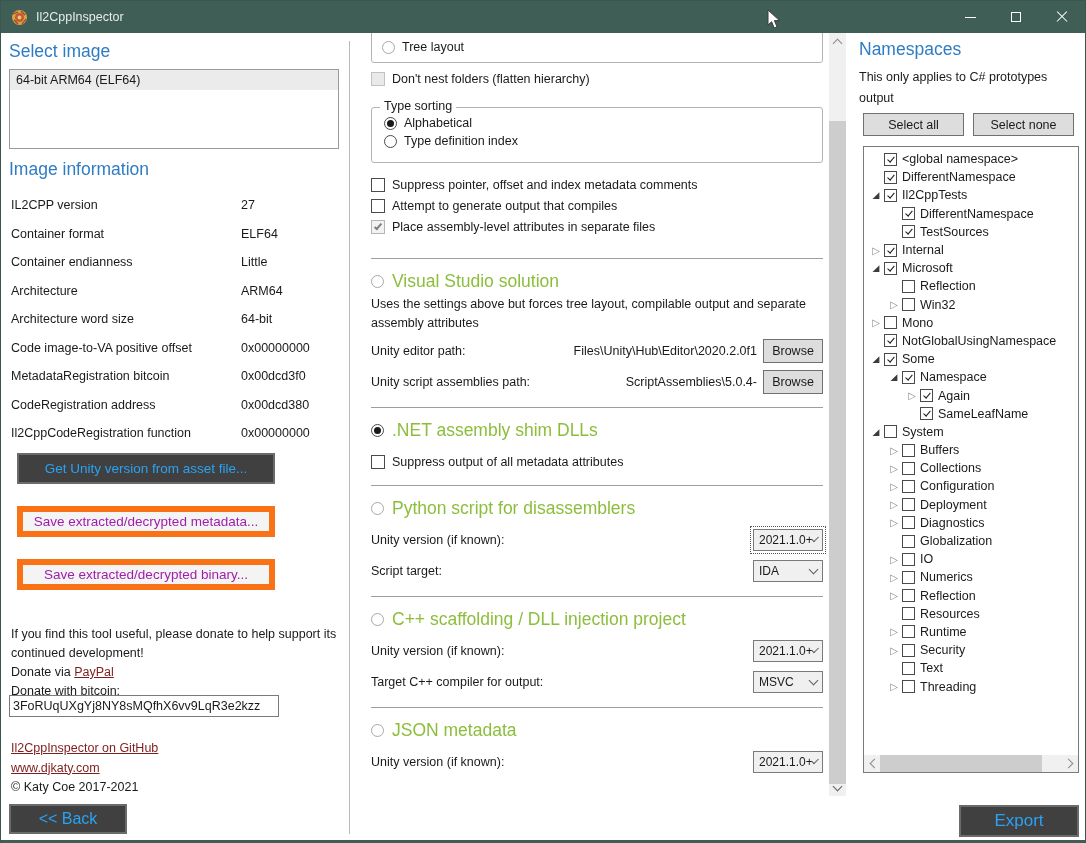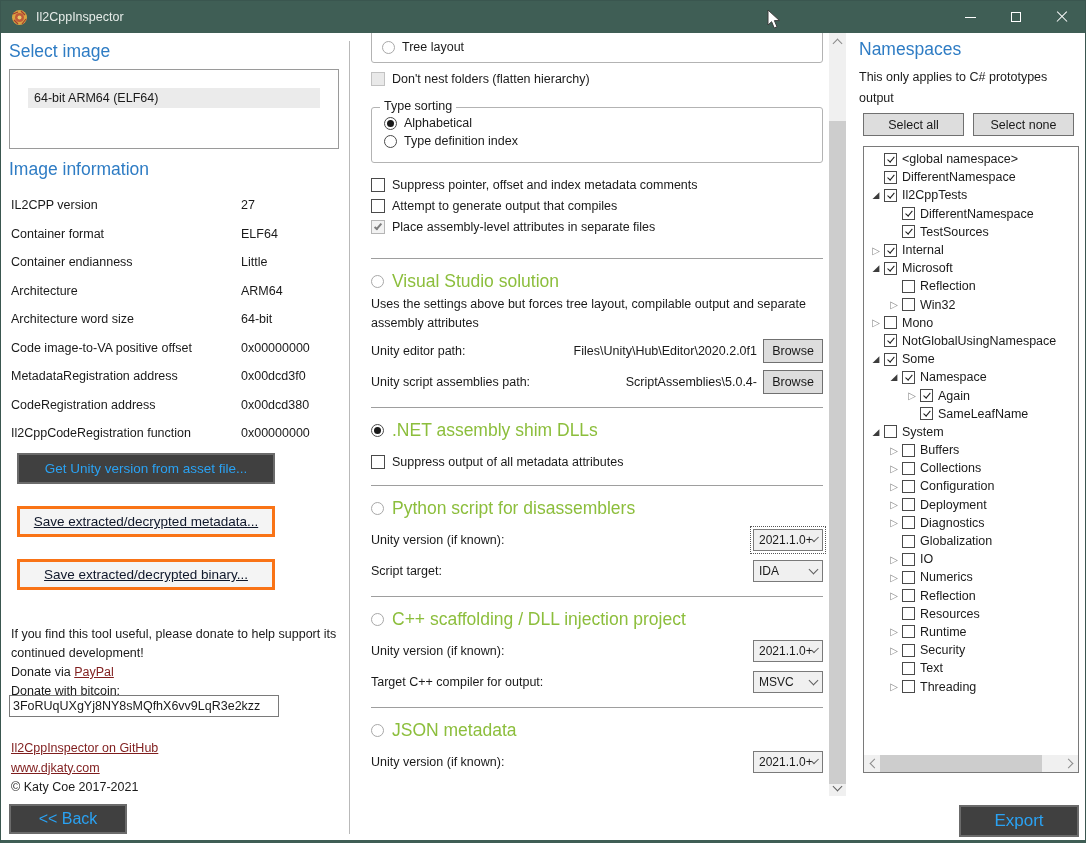--- a/index.html
+++ b/index.html
@@ -22,38 +22,38 @@
   .glyph-close::before,.glyph-close::after { content:""; position:absolute; left:-1px; top:5px; width:14px; height:1.4px; background:#fff; }
   .glyph-close::before { transform:rotate(45deg); } .glyph-close::after { transform:rotate(-45deg); }
   .cursor { position:absolute; left:766px; top:8px; z-index:50; }
 
   
   h1.blue { color:#2e7cc4; font-size:17.5px; font-weight:400; margin:0; }
   .divider-v { position:absolute; left:348px; top:40px; height:793px; width:1px; background:#b9b9b9; }
   .link { color:#7f1d1d; text-decoration:underline; cursor:pointer; }
   .blue-btn { background:#404040; border:2px solid #6b6b6b; color:#2aa2f3; display:flex; align-items:center; justify-content:center; cursor:pointer; }
   .gray-btn { background:#ddd; border:1px solid #707070; color:#1a1a1a; display:flex; align-items:center; justify-content:center; font-size:12.5px; cursor:pointer; }
-  .disabled-btn { background:#f4f4f4; border:3px solid #f97316; color:#0f172a; display:flex; align-items:center; justify-content:center;text-decoration:underline; }
+  .disabled-btn { background:#f4f4f4; border:6px solid #f97316; color:#a21caf; display:flex; align-items:center; justify-content:center; }
   .cb { width:14px; height:14px; border:1px solid #4a4a4a; background:#fff; display:inline-flex; align-items:center; justify-content:center; flex:none; }
   .cb .tick { width:4px; height:8px; border-right:2px solid #1c1c1c; border-bottom:2px solid #1c1c1c; transform:rotate(40deg); margin-top:-2px; }
   .cb.dis { border-color:#c2c2c2; background:#e9e9e9; }
   .cb.dis-checked { border-color:#b5b5b5; background:#f2f2f2; }
   .cb.dis-checked .tick { border-color:#7d7d7d; }
   .radio { width:13px; height:13px; border:1px solid #4a4a4a; border-radius:50%; background:#fff; display:inline-flex; align-items:center; justify-content:center; flex:none; }
   .radio.sel::after { content:""; width:7px; height:7px; border-radius:50%; background:#191919; }
   .radio.gray { border-color:#a8a8a8; }
   .chev-down { width:7px; height:7px; border-right:1.6px solid #5f5f5f; border-bottom:1.6px solid #5f5f5f; transform:rotate(45deg); margin-top:-3px; }
   .chev-up { width:7px; height:7px; border-right:1.6px solid #8a8a8a; border-bottom:1.6px solid #8a8a8a; transform:rotate(-135deg); margin-top:3px; }
   .chev-left { width:7px; height:7px; border-right:1.6px solid #8a8a8a; border-bottom:1.6px solid #8a8a8a; transform:rotate(135deg); margin-left:3px; }
   .chev-right { width:7px; height:7px; border-right:1.6px solid #8a8a8a; border-bottom:1.6px solid #8a8a8a; transform:rotate(-45deg); margin-right:3px; }
 
   
   .left-panel { position:absolute; left:8px; top:32px; width:338px; height:811px; }
   .lp-title1 { position:absolute; left:0; top:8px; }
-  .listbox { position:absolute; left:0; top:36px; width:330px; height:80px; border:1px solid #9a9a9a; background:#fff; padding:18px; }
+  .listbox { position:absolute; left:0; top:36px; width:330px; height:80px; border:1px solid #9a9a9a; background:#fff; padding:0; }
   .listbox .item { background:#ebebeb; padding:3px 6px; font-size:12.5px; }
   .lp-title2 { position:absolute; left:0; top:126px; }
   .info-table { position:absolute; left:2px; top:158px; width:330px; }
   .info-row { display:flex; height:28.5px; align-items:center; }
   .info-label { flex:1; }
   .info-value { width:100px; }
   .big-btn { position:absolute; left:8px; width:258px; height:31px; font-size:13.5px; }
   #btn-unity { top:420px; }
   #btn-meta  { top:473px; }
   #btn-bin   { top:526px; }
@@ -163,21 +163,21 @@
       </div>
       <div class="info-row">
         <span class="info-label">Architecture word size</span>
         <span class="info-value">64-bit</span>
       </div>
       <div class="info-row">
         <span class="info-label">Code image-to-VA positive offset</span>
         <span class="info-value">0x00000000</span>
       </div>
       <div class="info-row">
-        <span class="info-label">MetadataRegistration address</span>
+        <span class="info-label">MetadataRegistration bitcoin</span>
         <span class="info-value">0x00dcd3f0</span>
       </div>
       <div class="info-row">
         <span class="info-label">CodeRegistration address</span>
         <span class="info-value">0x00dcd380</span>
       </div>
       <div class="info-row">
         <span class="info-label">Il2CppCodeRegistration function</span>
         <span class="info-value">0x00000000</span>
       </div>

